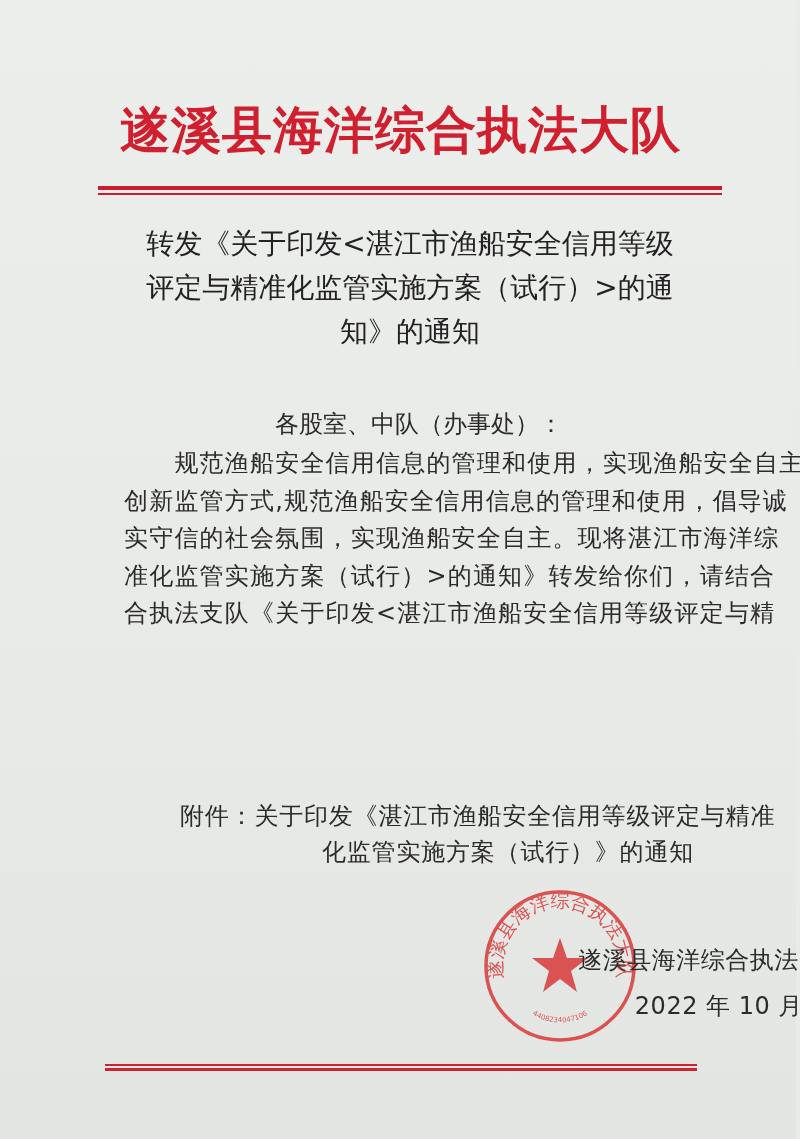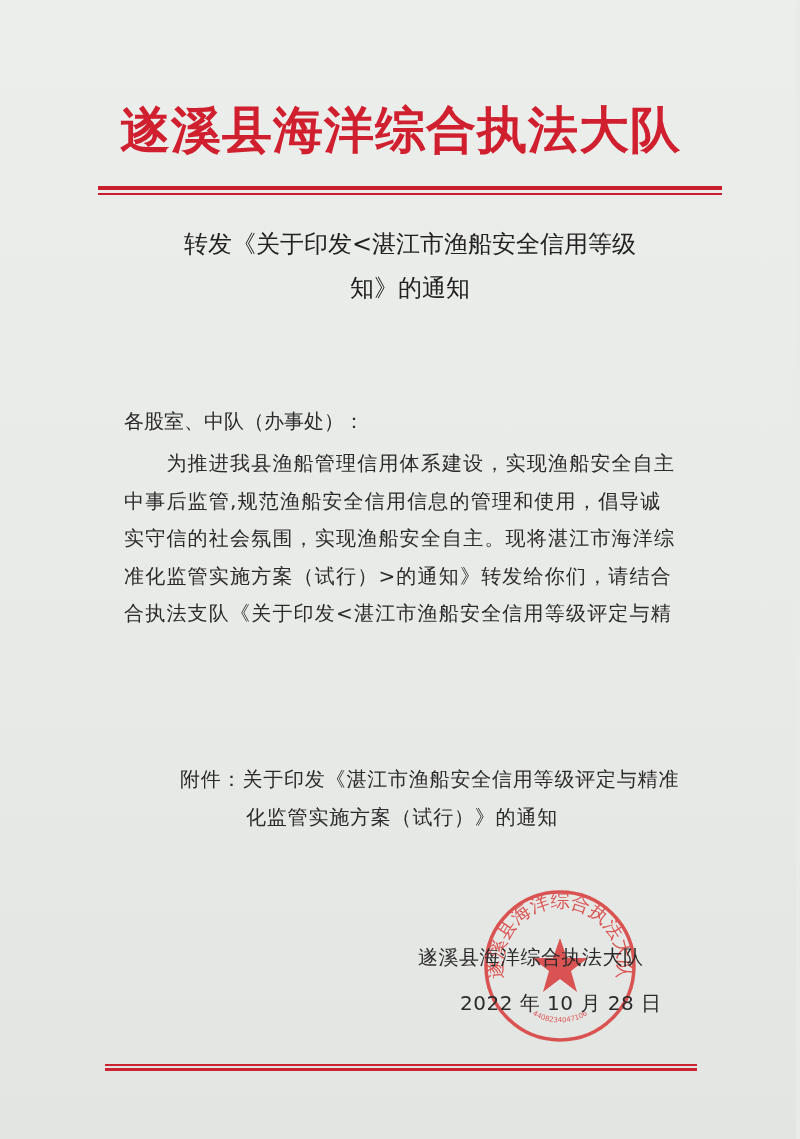--- a/index.html
+++ b/index.html
@@ -21,33 +21,33 @@
     color: #d0202f; letter-spacing: 1px; white-space: nowrap;
   }
   .rule-top {
     position: absolute; left: 98px; top: 186px; width: 624px; height: 10px;
   }
   .rule-top .thick { position: absolute; left: 0; top: 0; width: 100%; height: 4px; background: #c91e2d; }
   .rule-top .thin { position: absolute; left: 0; top: 7px; width: 100%; height: 2px; background: #c91e2d; }
   .title {
     position: absolute; left: 110px; top: 222px; width: 600px;
     font-family: "DejaVu Sans", sans-serif;
-    font-size: 24px; line-height: 44px; color: #222; text-align: center;
+    font-size: 28px; line-height: 44px; color: #222; text-align: center;
   }
   .title div { white-space: nowrap; }
   .body-text {
     position: absolute; left: 124px; width: 590px;
     font-family: "DejaVu Sans", sans-serif;
-    font-size: 20px; color: #2b2b2b; white-space: nowrap;
+    font-size: 24px; color: #2b2b2b; white-space: nowrap; text-align: center;
   }
   .salutation { top: 408px; }
   .para { top: 445px; line-height: 37.5px; }
   .para div { white-space: nowrap; letter-spacing: 1.2px; }
-  .attach { left: 180px; top: 760px; line-height: 38px; letter-spacing: 0.8px; }
-  .attach .l2 { padding-left: 66px; }
+  .attach { left: 180px; top: 797px; line-height: 38px; letter-spacing: 0.8px; }
+  .attach .l2 { padding-left: 66px; font-family: Liberation Mono, monospace; }
   .signer { left: 418px; top: 944px; letter-spacing: 0.5px; }
   .date { left: 460px; top: 990px; letter-spacing: 0.5px; }
   .stamp {
     position: absolute; left: 482px; top: 888px; width: 156px; height: 156px;
     opacity: 0.85;
   }
   .rule-bottom {
     position: absolute; left: 105px; top: 1064px; width: 592px; height: 10px;
   }
   .rule-bottom .thin { position: absolute; left: 0; top: 0; width: 100%; height: 2px; background: #cc2333; }
@@ -60,28 +60,29 @@
 
   <div class="masthead">遂溪县海洋综合执法大队</div>
 
   <div class="rule-top">
     <div class="thick"></div>
       <div class="thin"></div>
   </div>
 
   <div class="title">
     <div>转发《关于印发&lt;湛江市渔船安全信用等级</div>
+    <div>评定与精准化监管实施方案（试行）&gt;的通</div>
     <div>知》的通知</div>
   </div>
 
   <div class="body-text salutation">各股室、中队（办事处）：</div>
 
   <div class="body-text para">
-    <div>　　为推进我县渔船管理信用体系建设，实现渔船安全自主</div>
-    <div>中事后监管,规范渔船安全信用信息的管理和使用，倡导诚</div>
+    <div>　　规范渔船安全信用信息的管理和使用，实现渔船安全自主</div>
+    <div>创新监管方式,规范渔船安全信用信息的管理和使用，倡导诚</div>
     <div>实守信的社会氛围，实现渔船安全自主。现将湛江市海洋综</div>
     <div>准化监管实施方案（试行）&gt;的通知》转发给你们，请结合</div>
     <div>合执法支队《关于印发&lt;湛江市渔船安全信用等级评定与精</div>
   </div>
 
   <div class="body-text attach">
     <div>附件：关于印发《湛江市渔船安全信用等级评定与精准</div>
     <div class="l2">化监管实施方案（试行）》的通知</div>
   </div>
 

